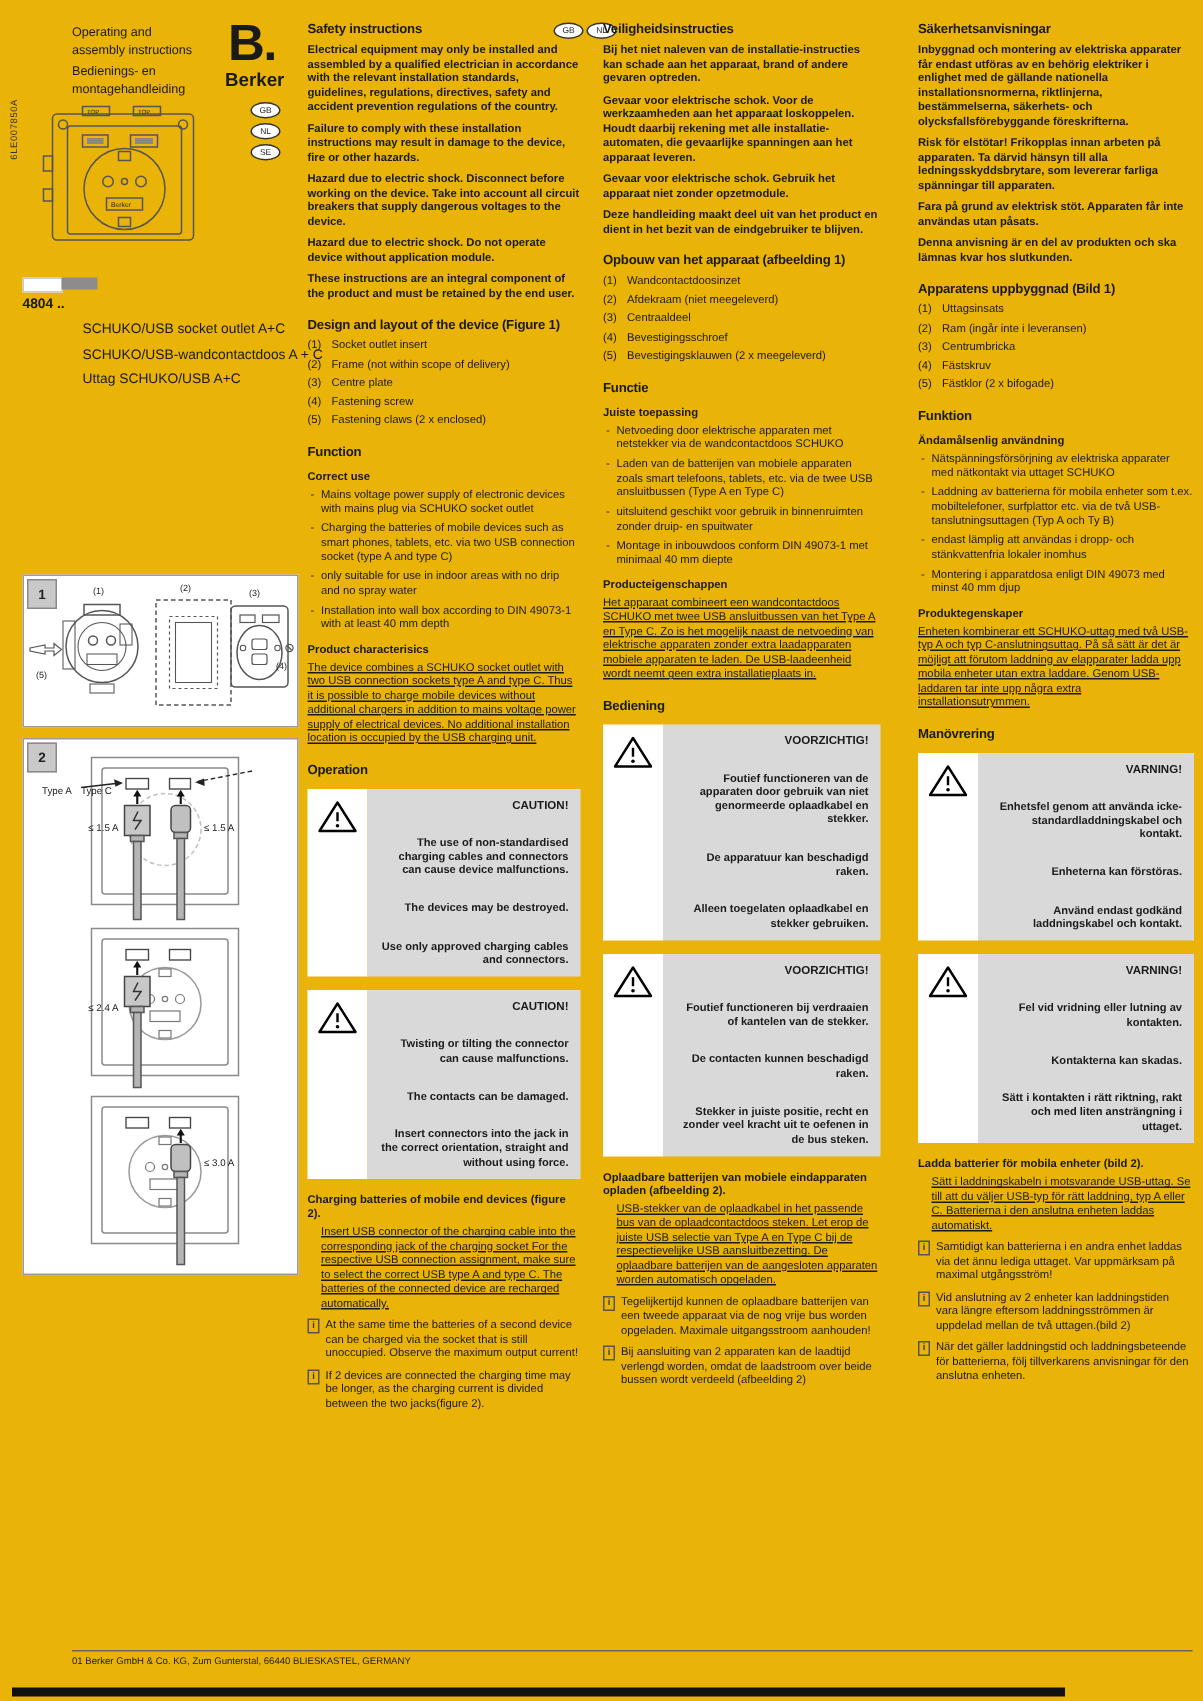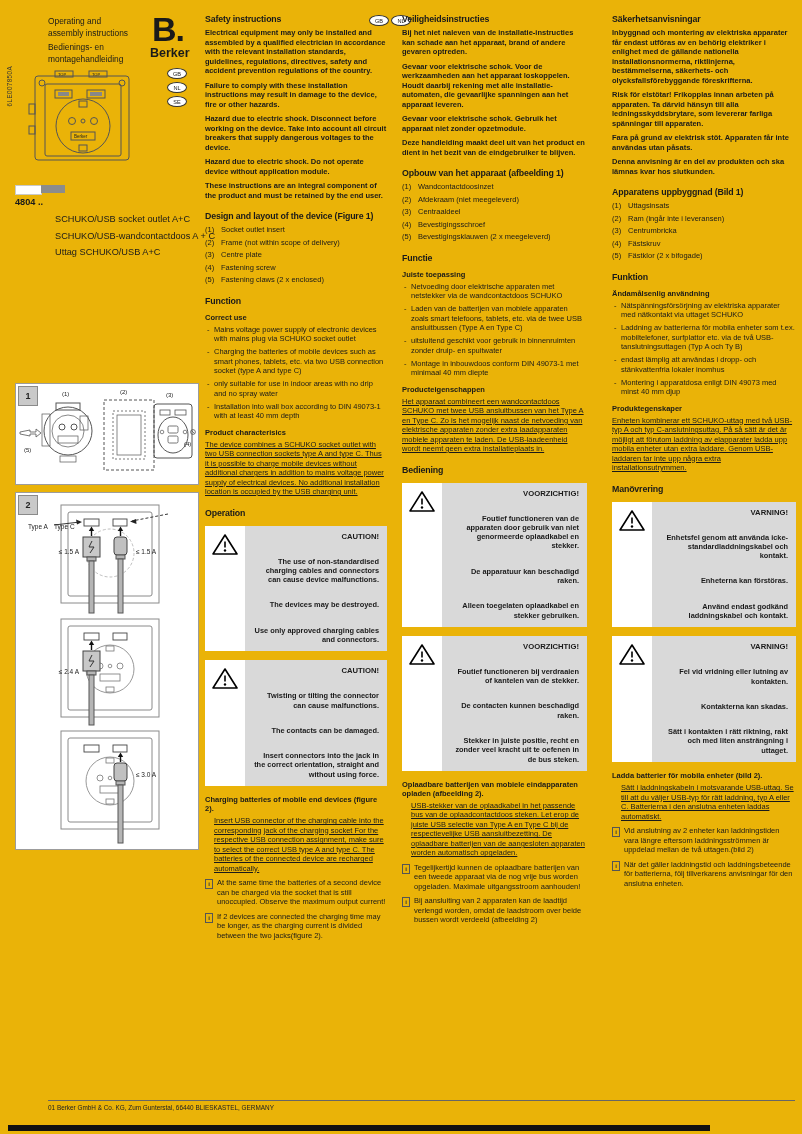--- a/index.html
+++ b/index.html
@@ -520,20 +520,24 @@
             <p>Fel vid vridning eller lutning av kontakten.</p>
             <p>Kontakterna kan skadas.</p>
             <p class="last">Sätt i kontakten i rätt riktning, rakt och med liten ansträngning i uttaget.</p>
           </div>
         </div>
       </div>
     <h2 class="h2">Ladda batterier för mobila enheter (bild 2).</h2>
     <p class="plain ind">Sätt i laddningskabeln i motsvarande USB-uttag. Se till att du väljer USB-typ för rätt laddning, typ A eller C. Batterierna i den anslutna enheten laddas automatiskt.</p>
     <div>
 
+    <div class="note">
+          <span class="i-icon"></span>
+          <span>Samtidigt kan batterierna i en andra enhet laddas via det ännu lediga uttaget. Var uppmärksam på maximal utgångsström!</span>
+        </div>
         <div class="note">
           <span class="i-icon"></span>
           <span>Vid anslutning av 2 enheter kan laddningstiden vara längre eftersom laddningsströmmen är uppdelad mellan de två uttagen.(bild 2)</span>
         </div>
         <div class="note">
           <span class="i-icon"></span>
           <span>När det gäller laddningstid och laddningsbeteende för batterierna, följ tillverkarens anvisningar för den anslutna enheten.</span>
         </div>
       </div>
   </section>

